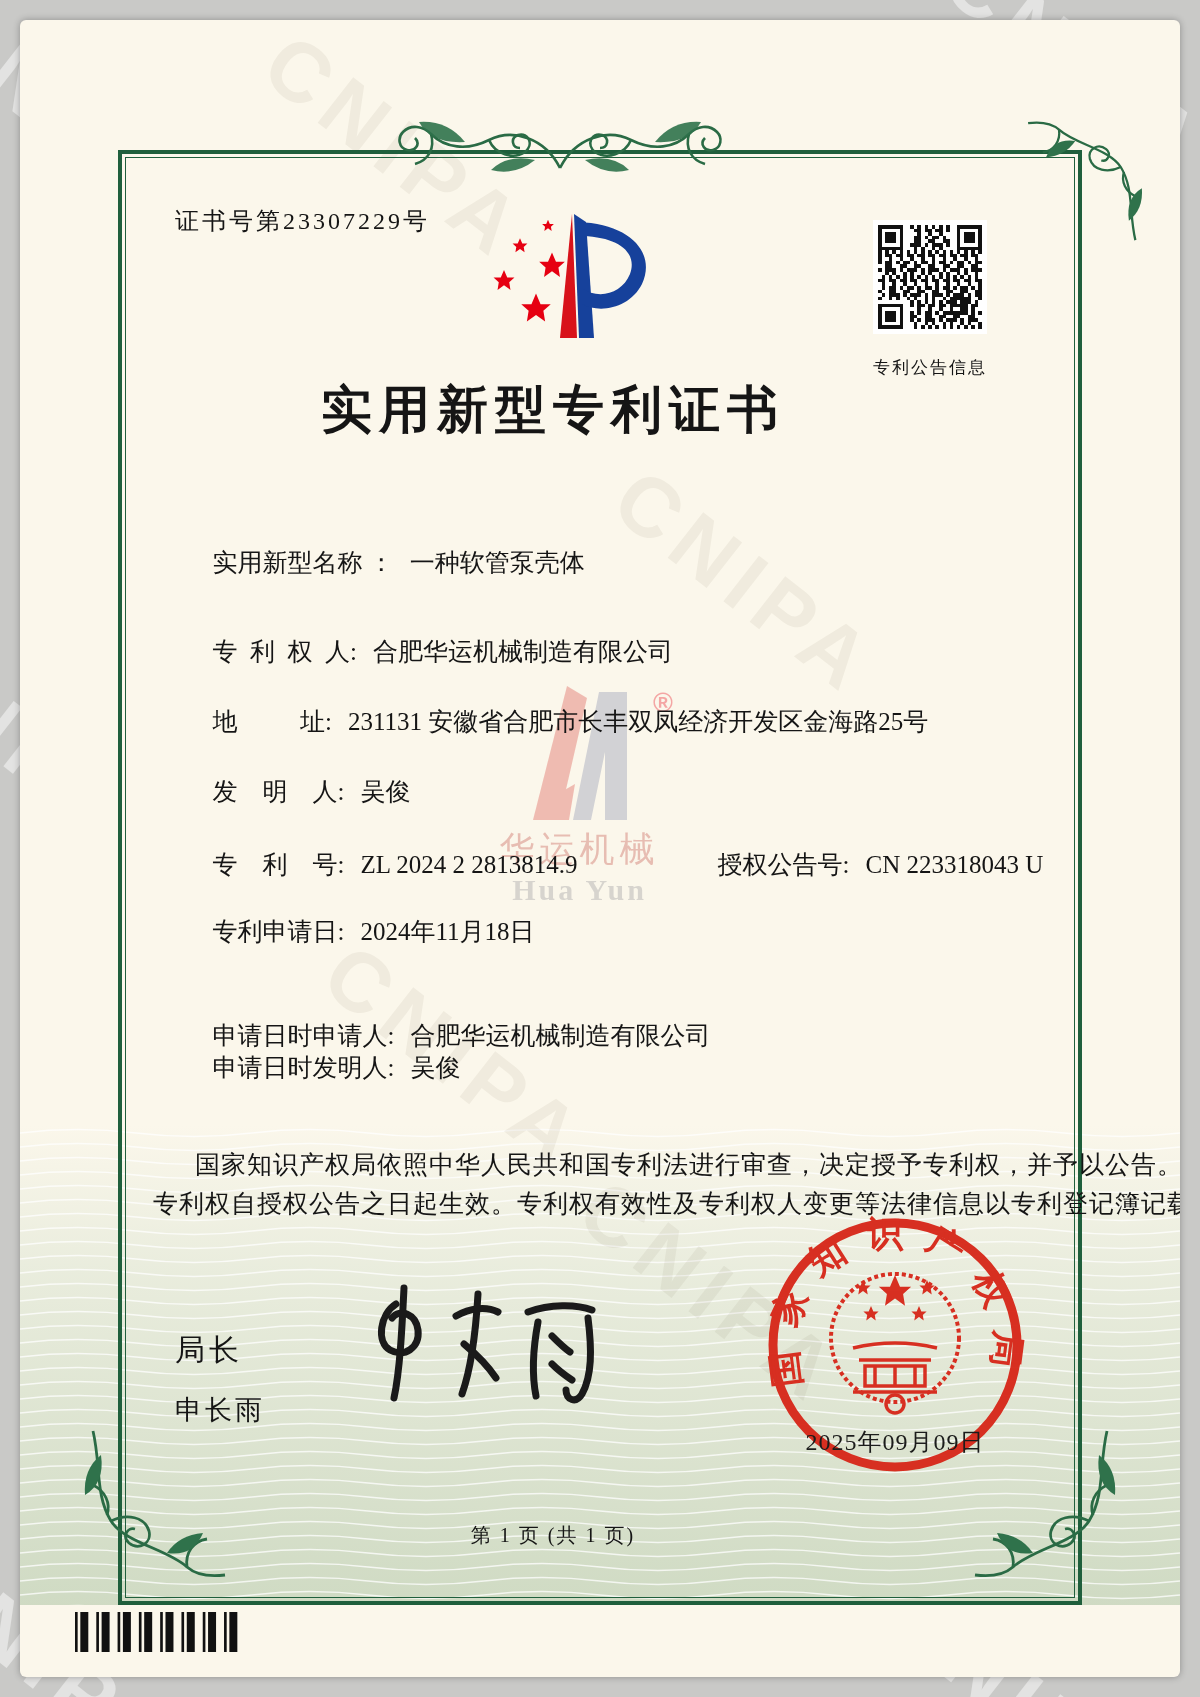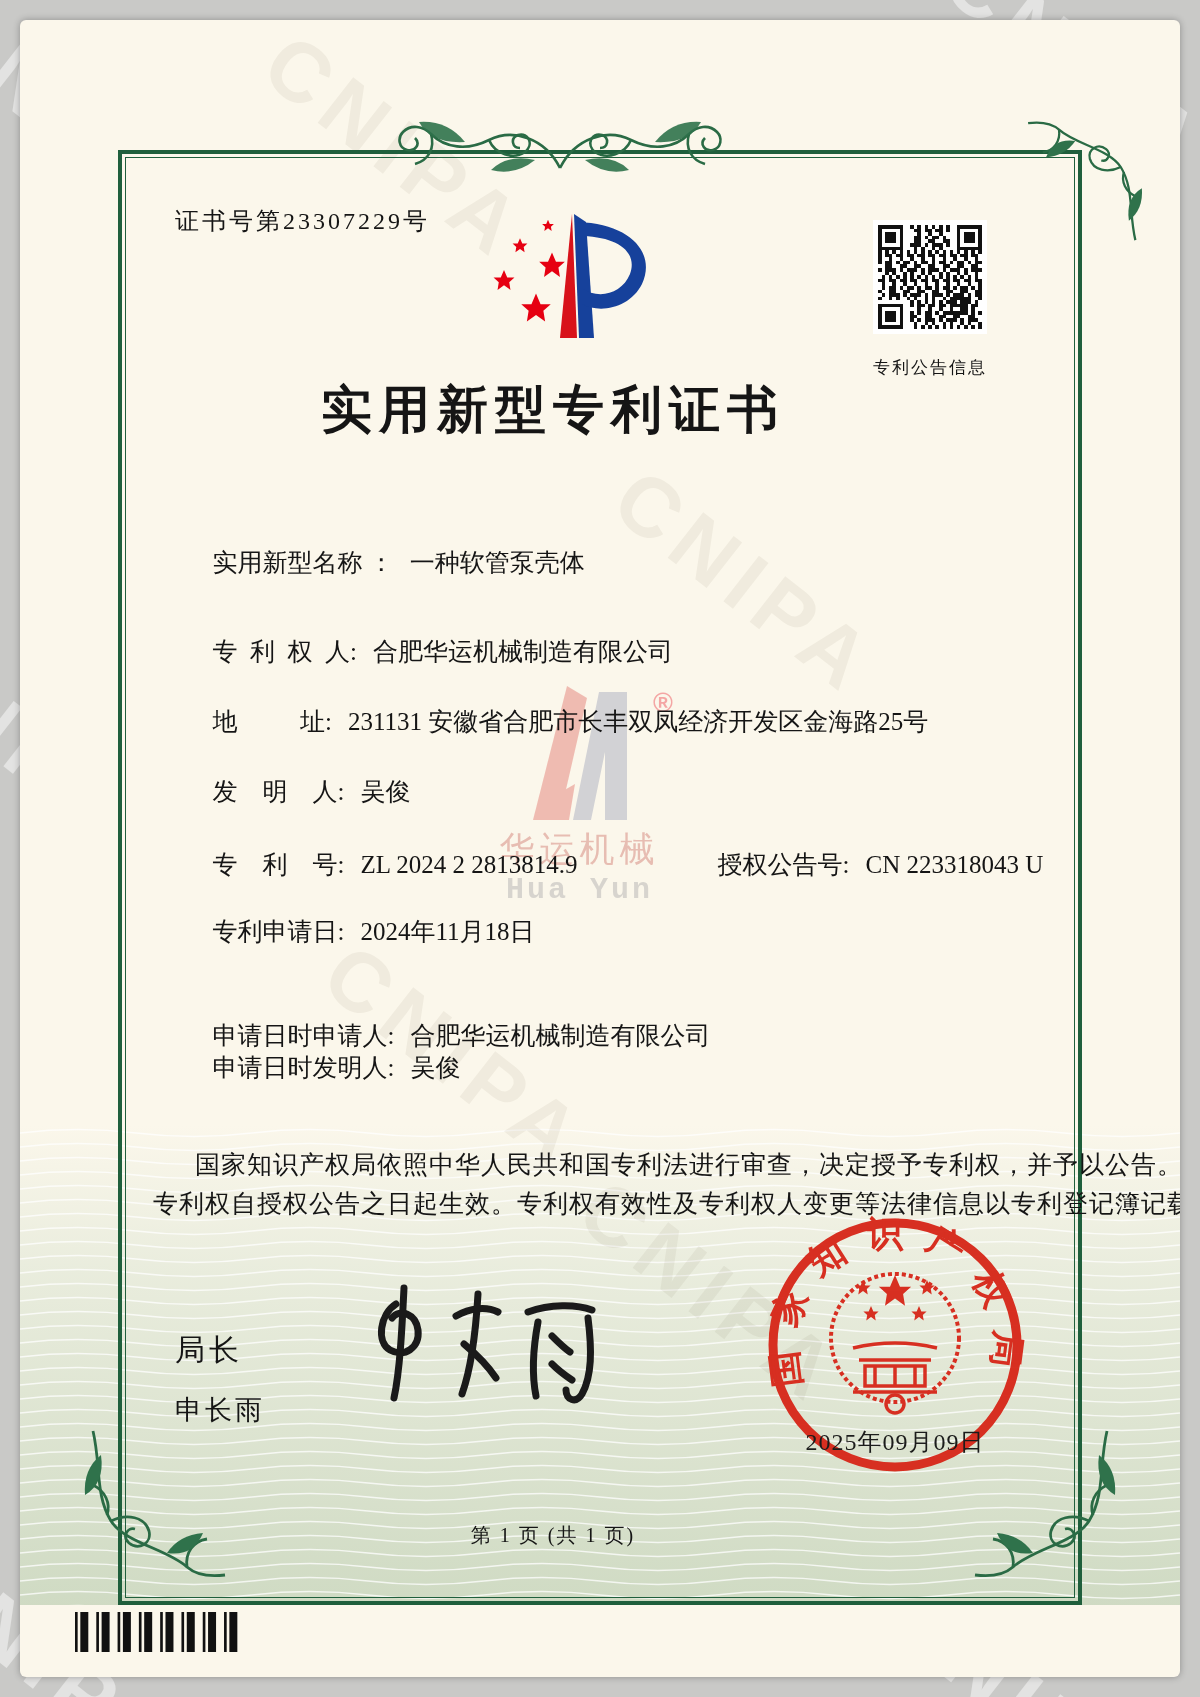--- a/index.html
+++ b/index.html
@@ -30,21 +30,21 @@
   .row{position:absolute;left:155px;font-size:25px;white-space:pre;z-index:3}
   .row .val{margin-left:16px}
   .row2{position:absolute;left:660px;font-size:25px;white-space:pre;z-index:3}
   
   .brand{left:452px;top:652px;width:215px;text-align:center;opacity:.32;z-index:1;pointer-events:none}
   .brand .reg{position:absolute;right:14px;top:16px;color:#e60012;font-size:27px;font-weight:bold;
               font-family:"Liberation Sans",sans-serif}
   .brand .cn{font-size:35px;font-weight:normal;letter-spacing:5px;color:#bf453c;
              font-family:"Liberation Sans","DejaVu Sans",sans-serif}
   .brand .en{font-size:30px;font-weight:bold;letter-spacing:3px;color:#8e8e94;
-             font-family:Liberation Mono, monospace}
+             font-family:Liberation Serif, serif}
   
   .statement{position:absolute;font-size:25px;letter-spacing:1px;z-index:3;white-space:nowrap}
   
   .waves{left:0;top:1105px;width:1160px;height:480px;z-index:0;
          background:linear-gradient(180deg, rgba(223,231,215,0) 0%, rgba(219,228,210,.55) 30%, rgba(205,217,193,.95) 100%)}
   .waves svg{display:block;width:100%;height:100%}
   
   .director-title{left:155px;top:1310px;font-size:30px;letter-spacing:4px;z-index:3}
   .director-name{left:155px;top:1372px;font-size:27px;letter-spacing:3px;z-index:3}
   .sig{left:340px;top:1258px;z-index:3}

